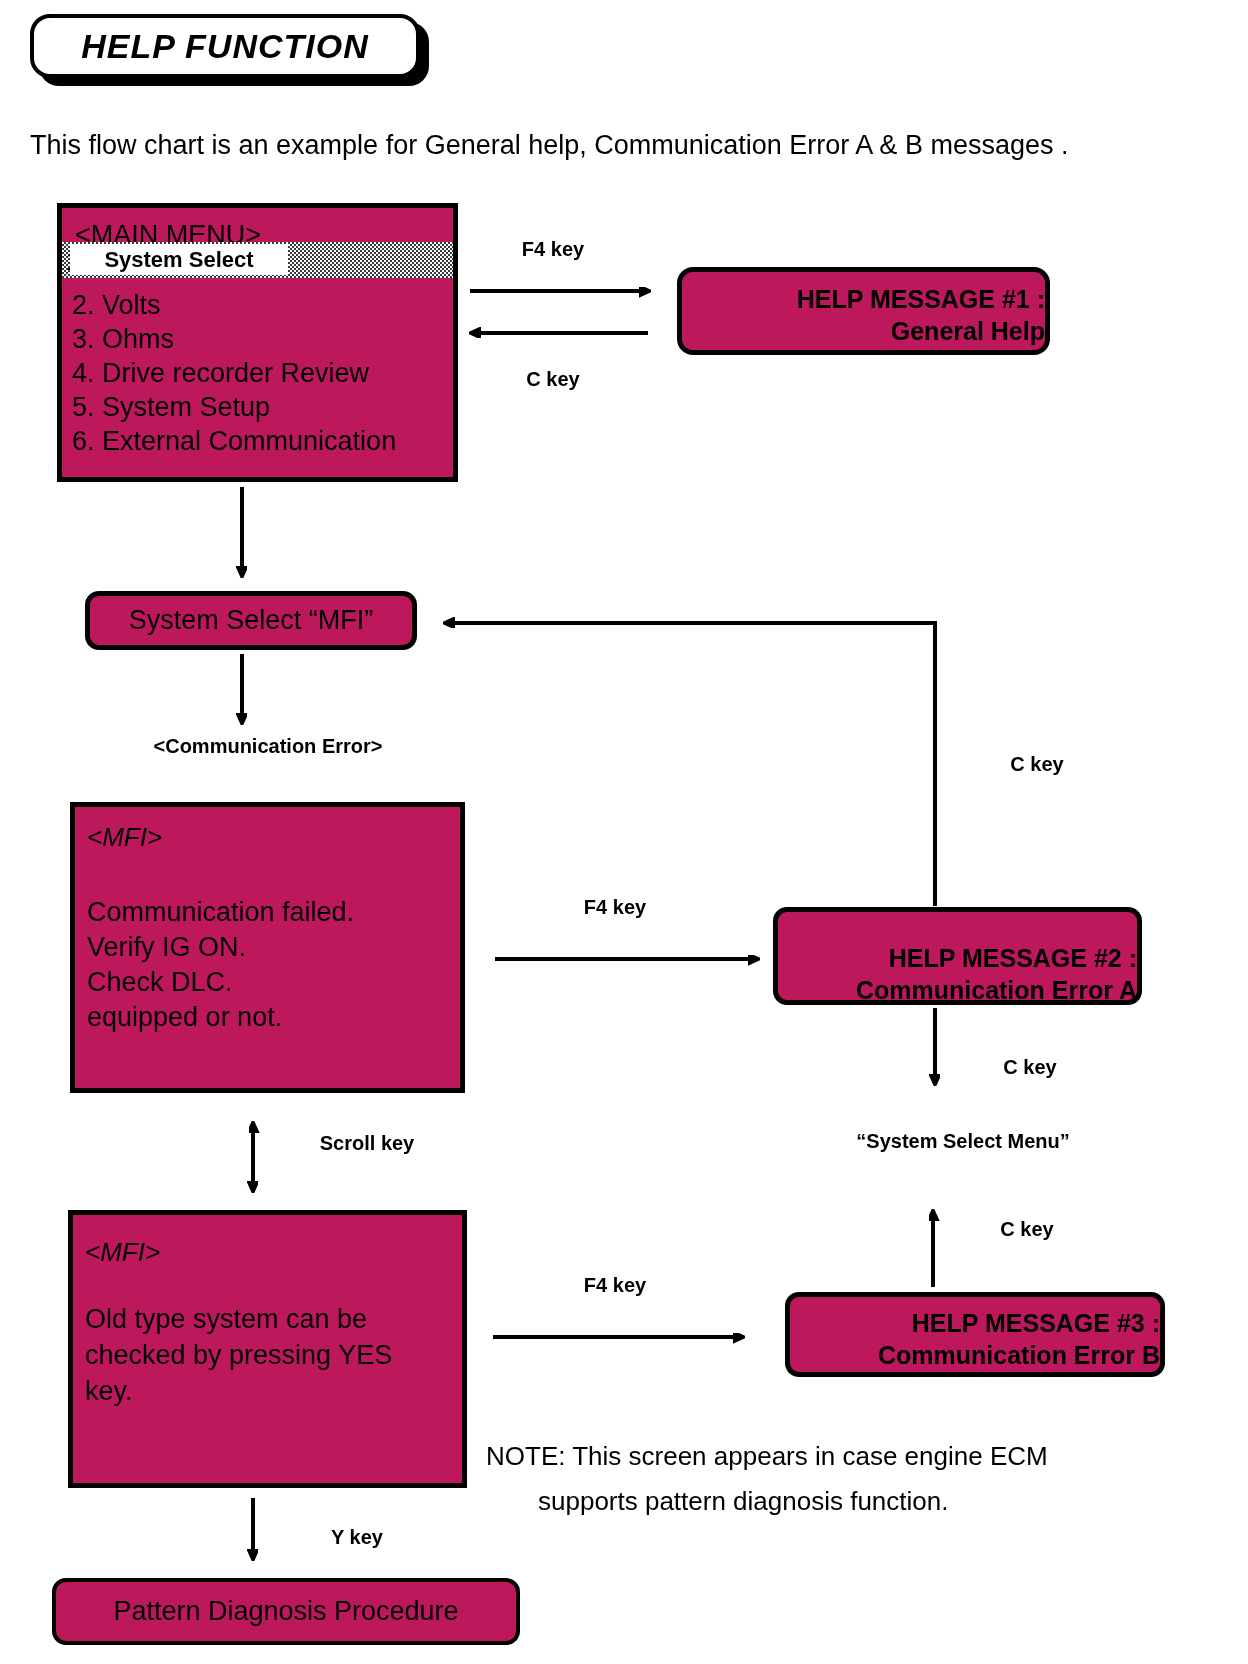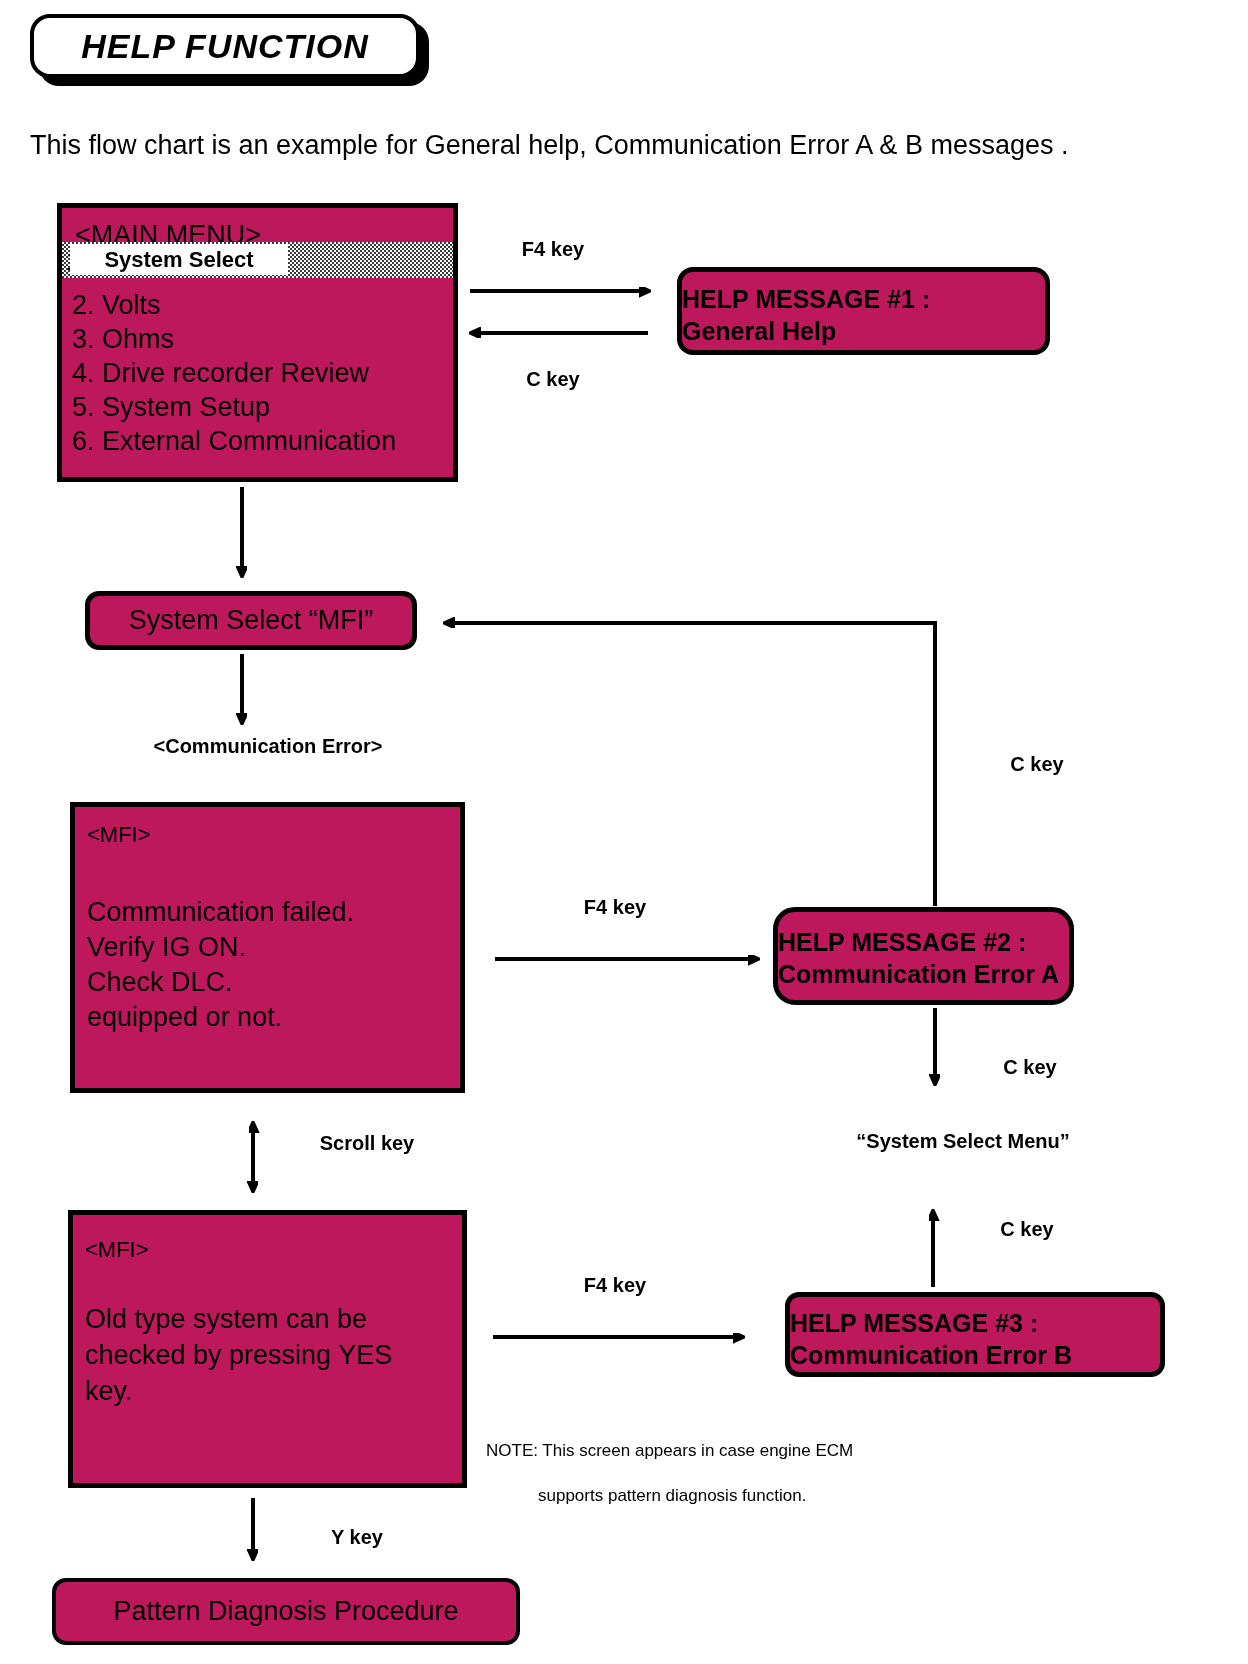--- a/index.html
+++ b/index.html
@@ -28,26 +28,26 @@
   .sel-num { position:absolute; left:4px; top:4px; font-size:26px; }
   .sel-label-box {
     position:absolute; left:8px; top:2px; width:218px; height:31px; background:#fff;
     display:flex; align-items:center; justify-content:center;
   }
   .sel-label { font-size:22px; font-weight:bold; }
   .menu-item { position:absolute; left:10px; font-size:27px; white-space:nowrap; }
   .key-label {
     position:absolute; transform:translateX(-50%); font-weight:bold; font-size:20px; white-space:nowrap;
   }
-  .help-box { text-align:left; }
+  .help-box { text-align:right; }
   .help-line { display:block; font-weight:bold; font-size:25px; line-height:32px; }
   .screen-line { display:block; font-size:27px; line-height:35px; white-space:nowrap; }
-  .screen-header { position:absolute; left:12px; font-size:22px; }
+  .screen-header { position:absolute; left:12px; font-size:26px;font-style:italic; }
   .heading { position:absolute; transform:translateX(-50%); font-weight:bold; font-size:20px; white-space:nowrap; }
-  .note-line { position:absolute; font-size:17px; white-space:nowrap; }
+  .note-line { position:absolute; font-size:26px; white-space:nowrap; }
   .connector-layer { position:absolute; left:0; top:0; width:1248px; height:1664px; }
   .connector-layer path, .connector-layer line { stroke:#000; stroke-width:4; fill:none; }
 </style>
 </head>
 <body>
 
 <div class="canvas">
 
   <svg class="connector-layer" viewBox="0 0 1248 1664">
     <defs>
@@ -110,21 +110,21 @@
       <span class="screen-line">Communication failed.</span>
       <span class="screen-line">Verify IG ON.</span>
       <span class="screen-line">Check DLC.</span>
       <span class="screen-line">equipped or not.</span>
     </div>
   </div>
 
   <div class="key-label" style="left:1037px; top:753px;">C key</div>
   <div class="key-label" style="left:615px; top:896px;">F4 key</div>
 
-  <div class="box rounded help-box" style="left:773px; top:907px; width:301px; height:98px; border-radius:22px; padding-top:14px;">
+  <div class="box rounded help-box" style="left:773px; top:907px; width:369px; height:98px; border-radius:14px; padding-top:30px;">
     <span class="help-line">HELP MESSAGE #2 :</span>
     <span class="help-line">Communication Error A</span>
   </div>
 
   <div class="key-label" style="left:1030px; top:1056px;">C key</div>
   <div class="key-label" style="left:367px; top:1132px;">Scroll key</div>
   <div class="key-label" style="left:963px; top:1130px;">“System Select Menu”</div>
   <div class="key-label" style="left:1027px; top:1218px;">C key</div>
 
   <div class="box" style="left:68px; top:1210px; width:399px; height:278px;">

